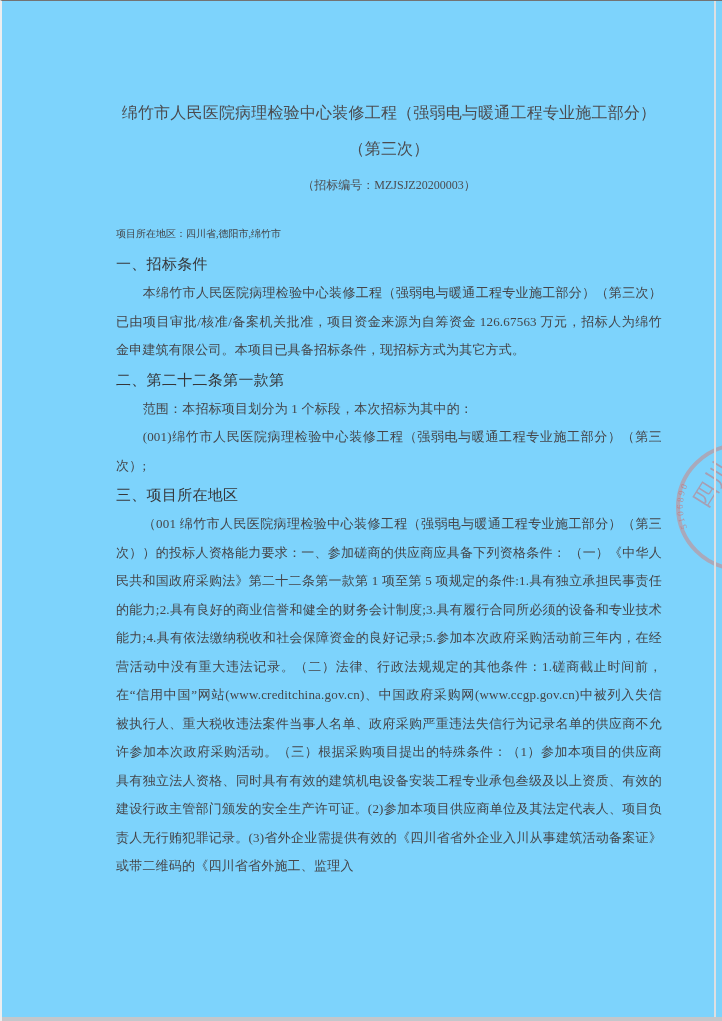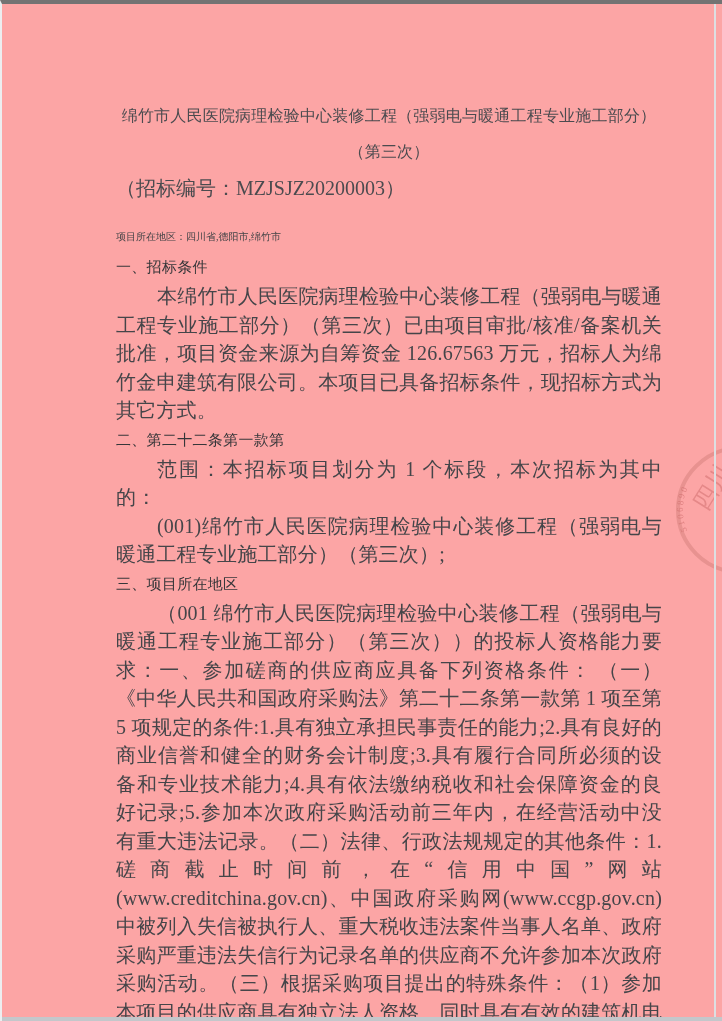--- a/index.html
+++ b/index.html
@@ -9,23 +9,23 @@
     height: 1021px;
     background: #f4f5f6;
     font-family: "Liberation Serif", "DejaVu Serif", serif;
     overflow: hidden;
   }
   .page {
     position: absolute;
     left: 0; top: 0;
     width: 722px;
     height: 1021px;
-    background: #fca5a5;
+    background: #7dd3fc;
     border-left: 2px solid #eceef0;
-    border-top: 4px solid #737373;
+    border-top: 1px solid #737373;
     box-sizing: border-box;
     overflow: hidden;
   }
   .edge-bottom {
     position: absolute;
     left: 0; bottom: 0;
     width: 100%;
     height: 4px;
     background: #c3c7cb;
   }
@@ -44,41 +44,41 @@
     color: #454548;
   }
   .title {
     text-align: center;
     font-size: 16px;
     line-height: 36px;
     color: #4b4b4f;
     letter-spacing: 0.2px;
   }
   .bidno {
-    text-align: left;
-    font-size: 20px;
+    text-align: center;
+    font-size: 12px;
     line-height: 36px;
     color: #4b4b4f;
   }
   .location {
     margin-top: 16px;
     font-size: 10px;
     line-height: 30px;
     color: #434346;
   }
   .h {
     font-weight: normal;
     font-size: 15px;
     line-height: 30px;
     color: #363639;
     letter-spacing: 0.3px;
   }
   .p {
     margin: 0;
-    font-size: 20px;
+    font-size: 13px;
     line-height: 28.5px;
     text-indent: 2.05em;
     text-align: justify;
     color: #454549;
     letter-spacing: 0.2px;
   }
   .seal {
     position: absolute;
     left: 670px;
     top: 438px;

